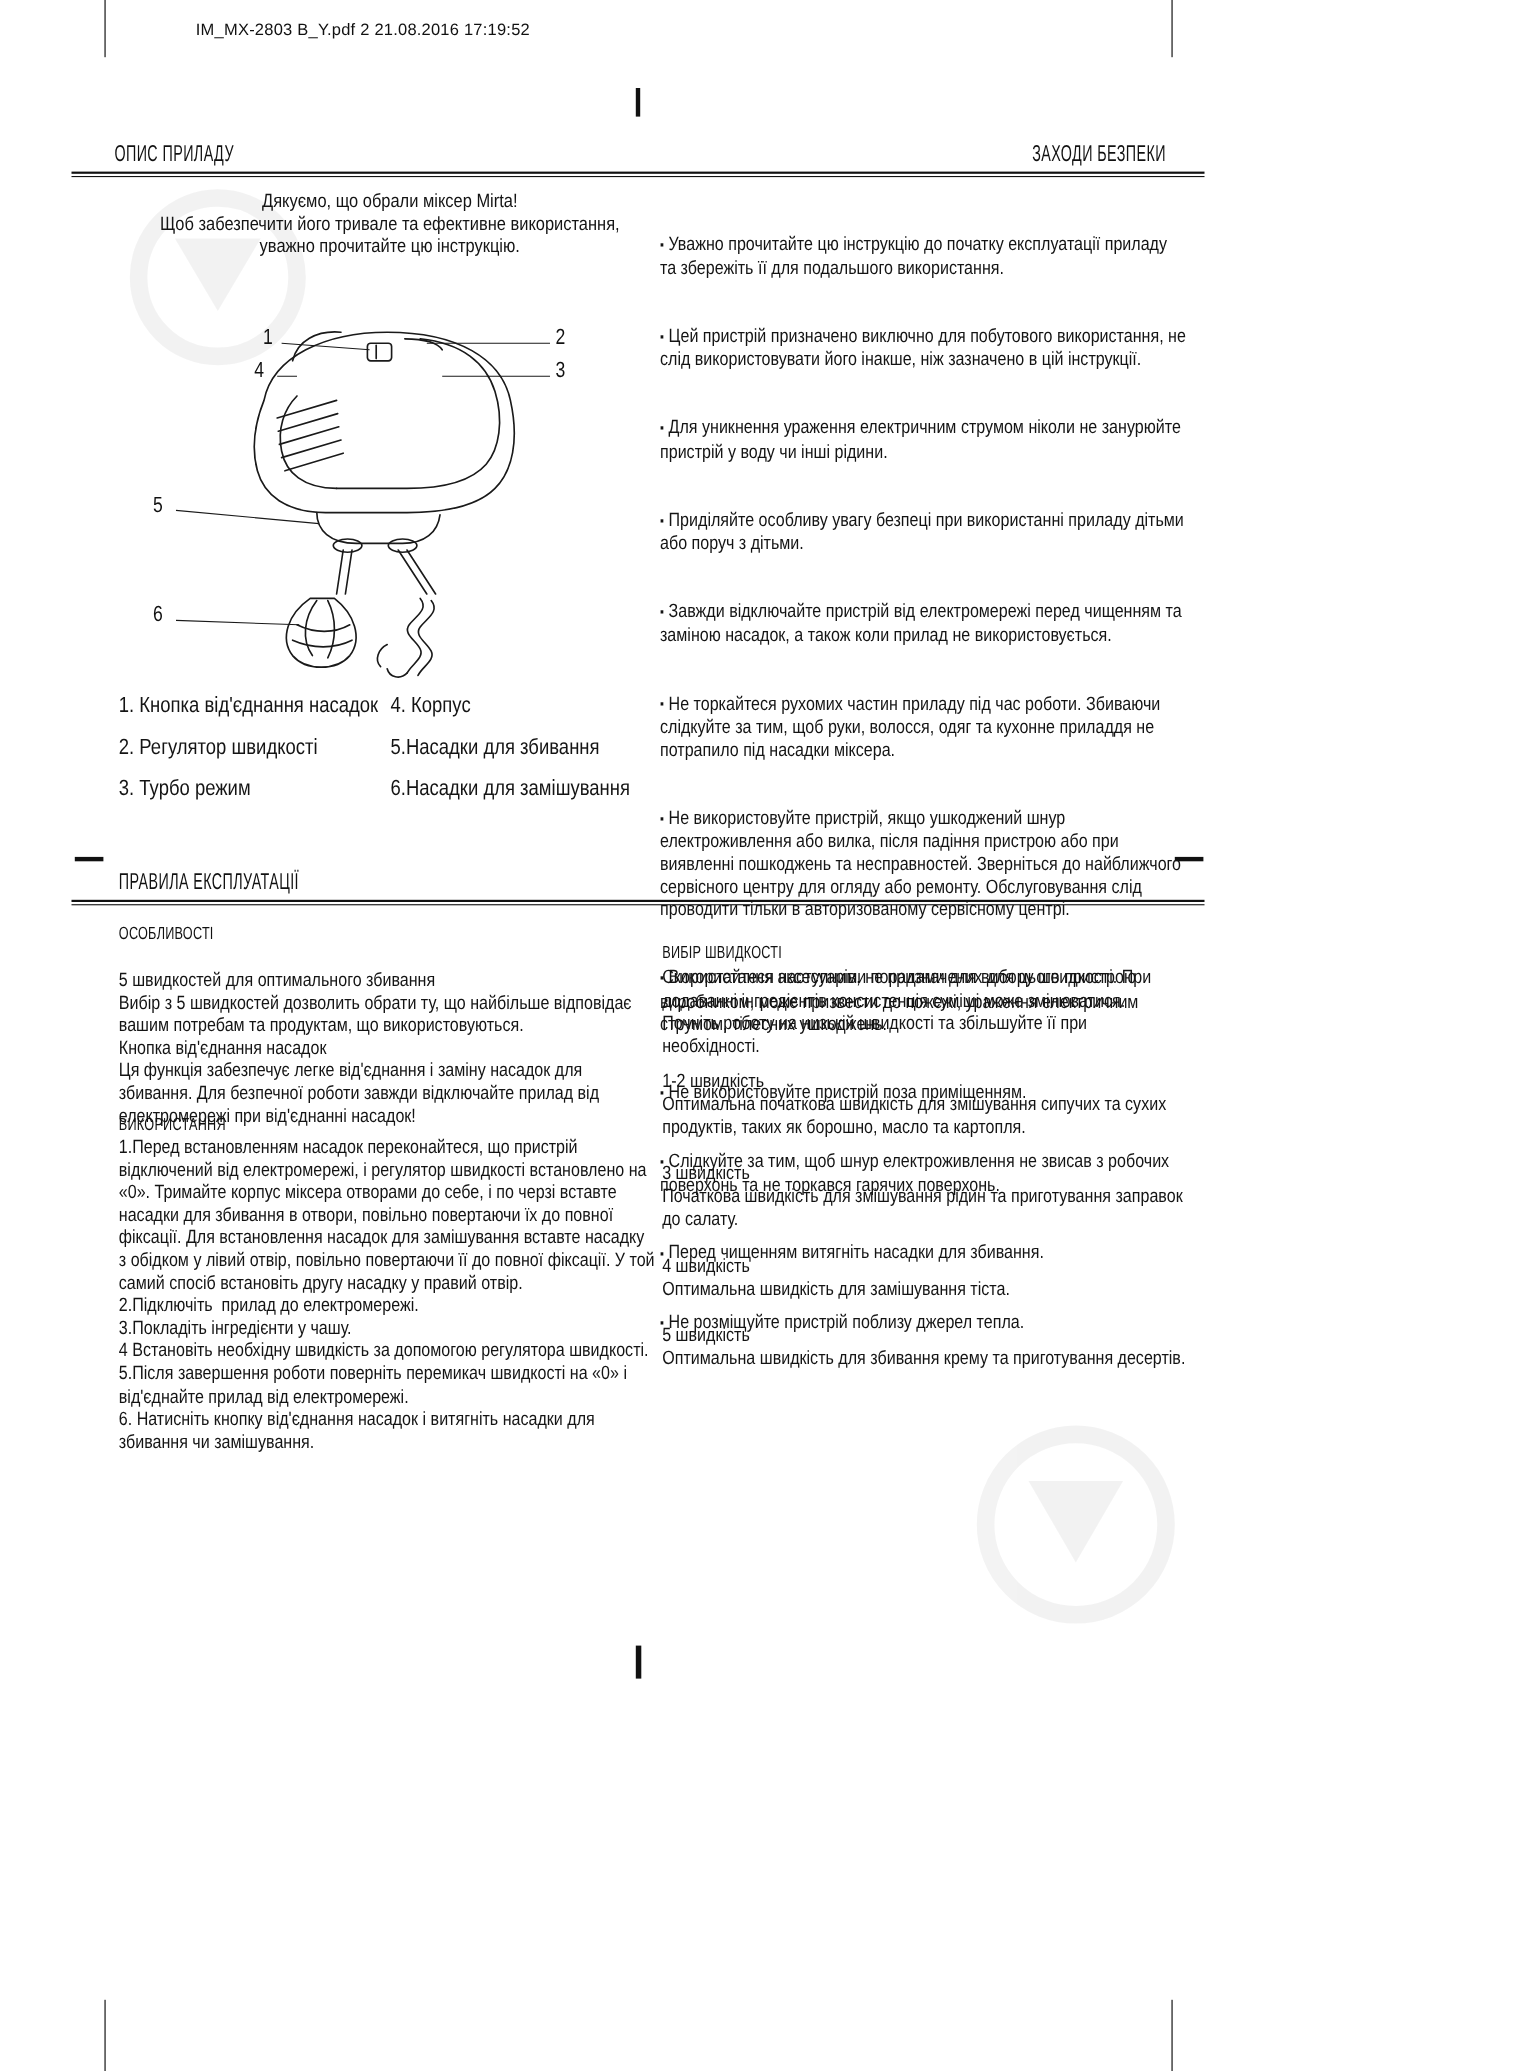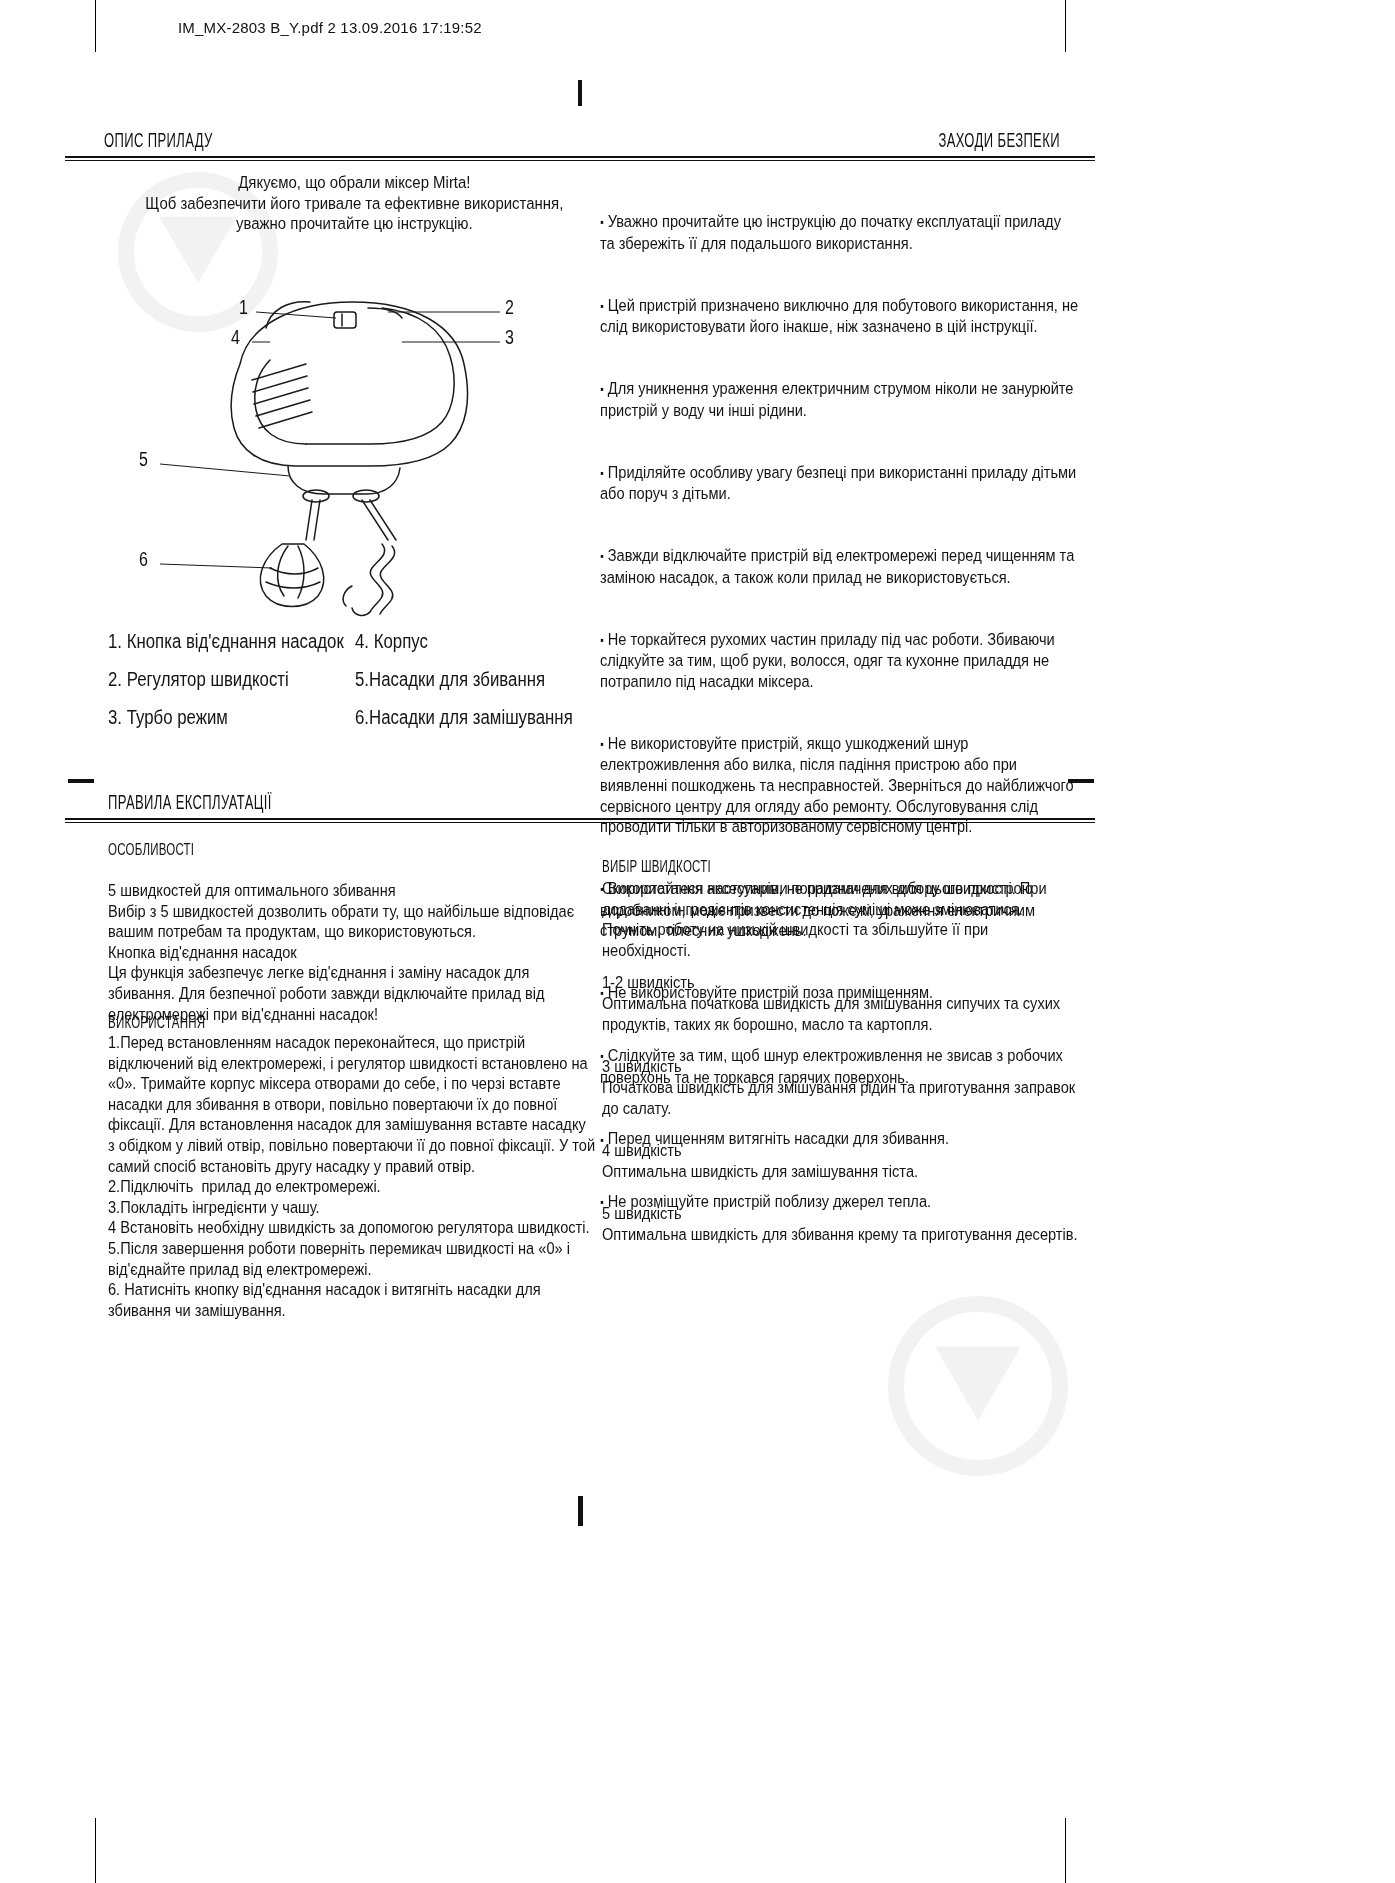--- a/index.html
+++ b/index.html
@@ -92,21 +92,21 @@
       <polygon points="45,74 6,8 84,8" fill="#2b2b2b"></polygon>
     </svg>
   </div>
   <div class="watermark" style="left:888px;top:1296px;width:180px;height:180px;">
     <div class="wm-ring" style="width:180px;height:180px;"></div>
     <svg class="wm-tri" width="100" height="90" viewBox="0 0 100 90" aria-hidden="true">
       <polygon points="50,83 7,9 93,9" fill="#2b2b2b"></polygon>
     </svg>
   </div>
 
-  <div class="filestamp">IM_MX-2803 B_Y.pdf   2   13.09.2016   17:19:52</div>
+  <div class="filestamp">IM_MX-2803 B_Y.pdf   2   21.08.2016   17:19:52</div>
 
   <div class="sec-title" style="left:104px;top:128px;">ОПИС ПРИЛАДУ</div>
   <div class="sec-title right" style="right:335px;top:128px;">ЗАХОДИ БЕЗПЕКИ</div>
   <div class="rule-double" style="left:65px;top:156px;width:1030px;height:6px;">
     <div class="r1"></div>
       <div class="r2"></div>
   </div>
 
   <div class="txt center" style="left:120px;top:172px;width:545px;transform:scaleX(.86);">Дякуємо, що обрали міксер Mirta!
 Щоб забезпечити його тривале та ефективне використання,

